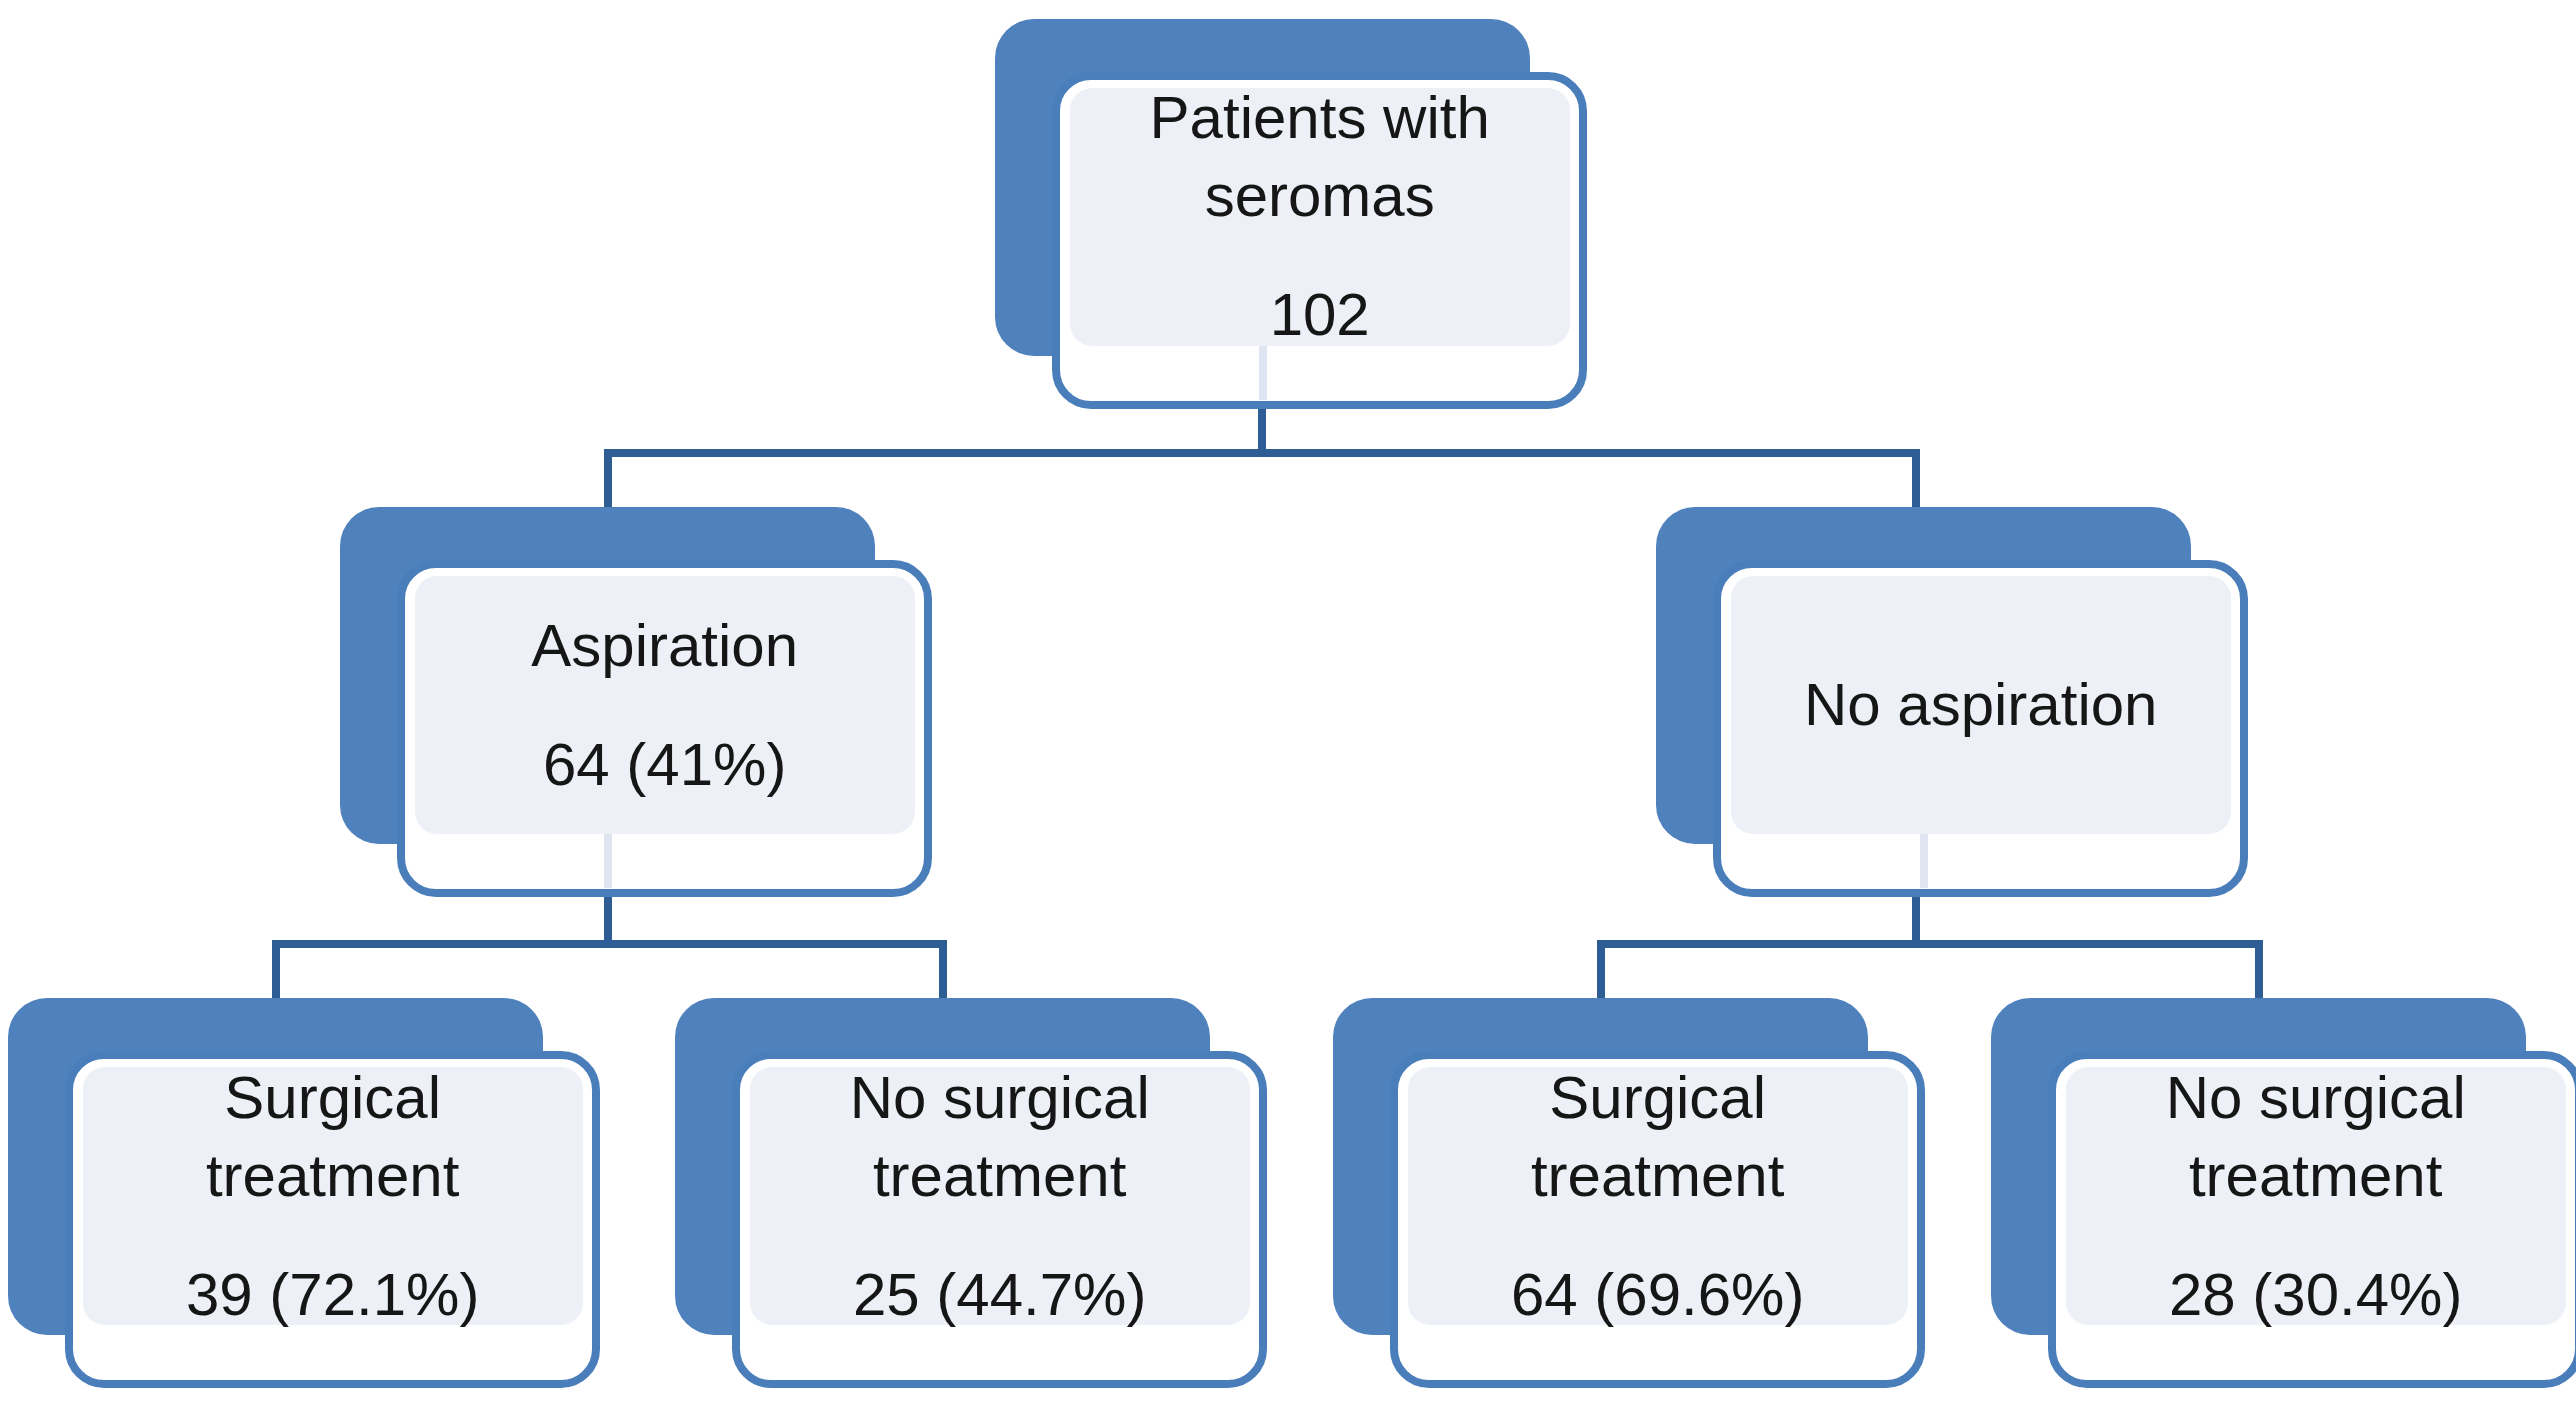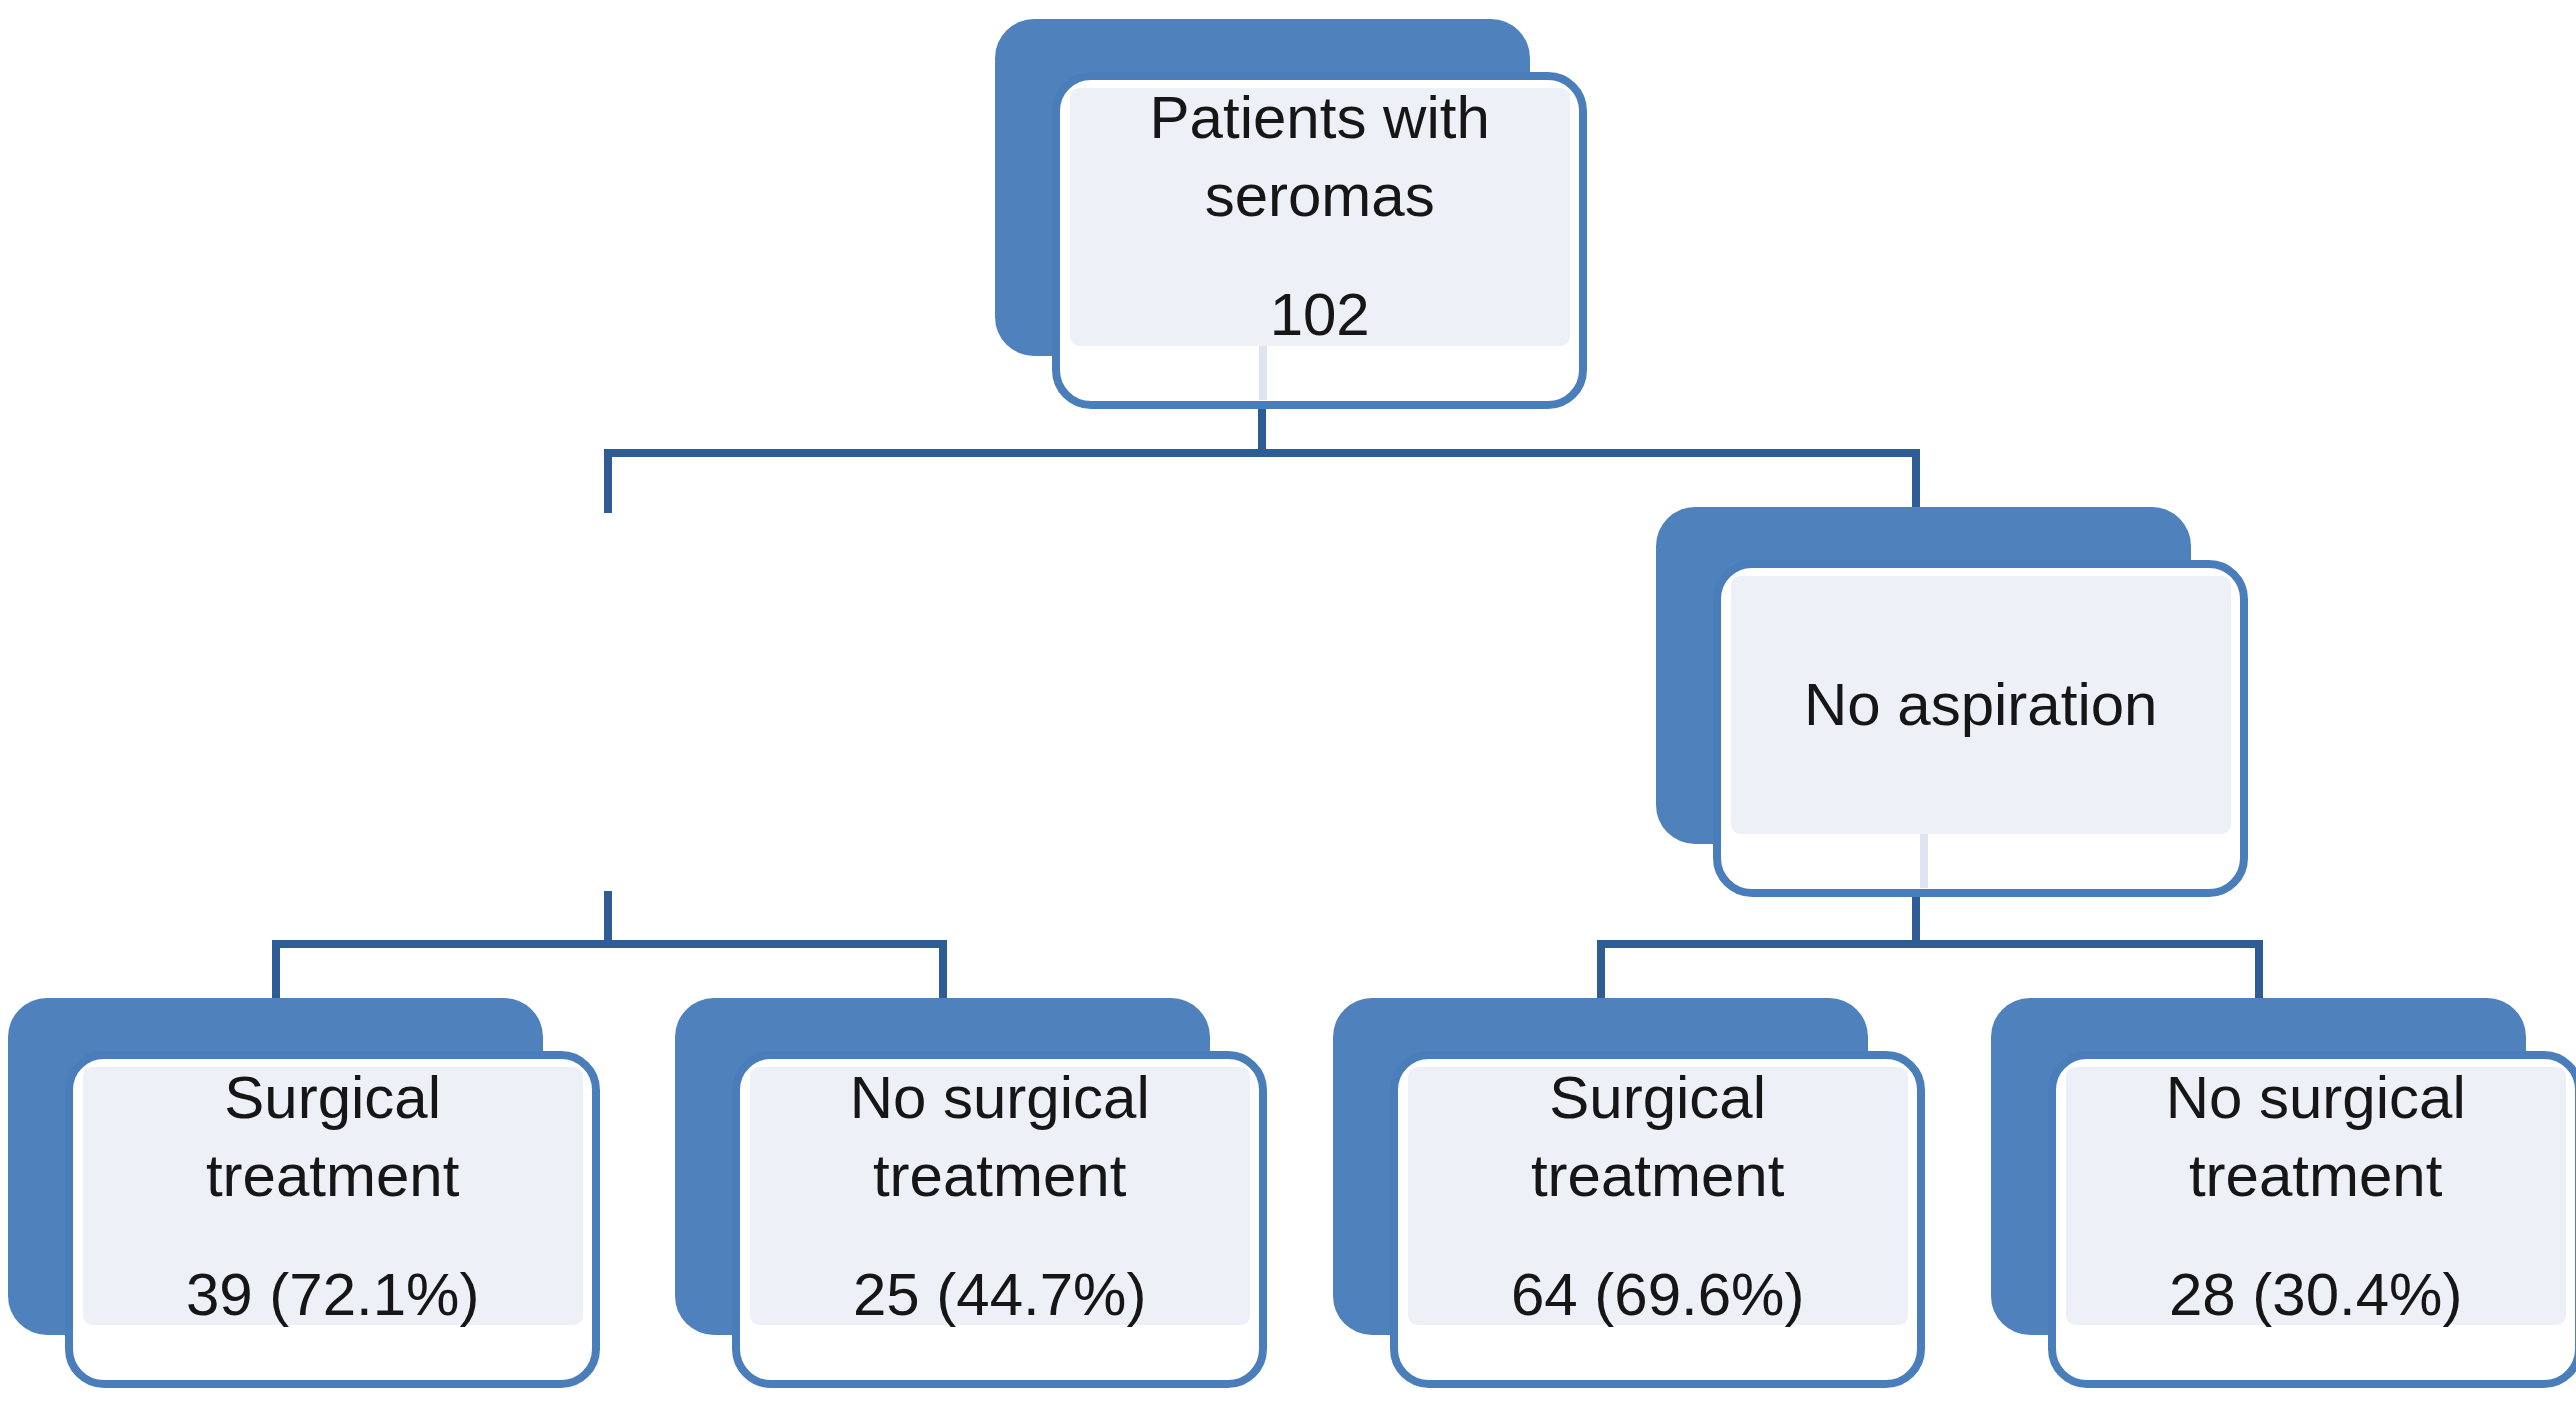--- a/index.html
+++ b/index.html
@@ -37,21 +37,21 @@
     position: absolute; left: 57px; top: 53px;
     width: 535px; height: 337px;
     background: #ffffff;
     border: 8px solid var(--node-border);
     border-radius: 39px;
   }
   .node-panel {
     position: absolute; left: 9.7px; top: 8px;
     width: 500px; height: 258px;
     background: var(--node-panel);
-    border-radius: 9px;
+    border-radius: 22px;
     display: flex; flex-direction: column;
     align-items: center; justify-content: center;
     gap: 41px;
     text-align: center;
     overflow: visible;
   }
   .node-label, .node-value {
     font-size: 60px;
     line-height: 1.3;
     white-space: pre-line;
@@ -89,20 +89,30 @@
     <div class="node-front">
       <div class="node-panel">
         <div class="node-label">Patients with
 seromas</div>
         <div class="node-value">102</div>
       </div>
       <div class="node-tail"></div>
     </div>
   </div>
 
+  <div class="node" style="left:340px; top:507px;">
+    <div class="node-back"></div>
+    <div class="node-front">
+      <div class="node-panel">
+        <div class="node-label">Aspiration</div>
+        <div class="node-value">64 (41%)</div>
+      </div>
+      <div class="node-tail"></div>
+    </div>
+  </div>
 
   <div class="node" style="left:1648px; top:507px;margin-left:8px;">
     <div class="node-back"></div>
     <div class="node-front">
       <div class="node-panel">
         <div class="node-label">No aspiration</div>
       </div>
       <div class="node-tail"></div>
     </div>
   </div>

